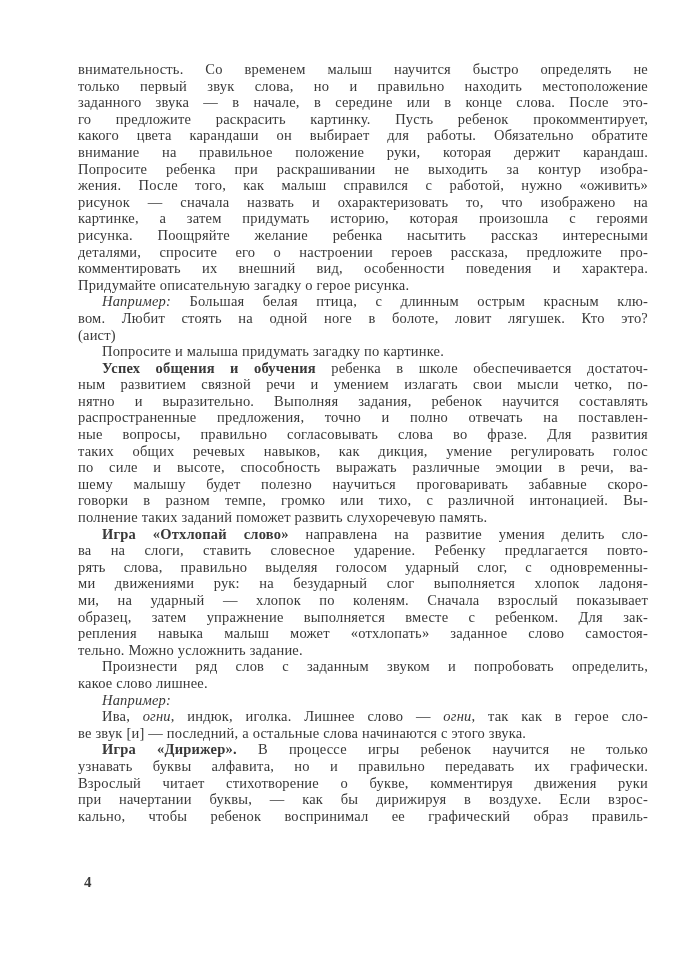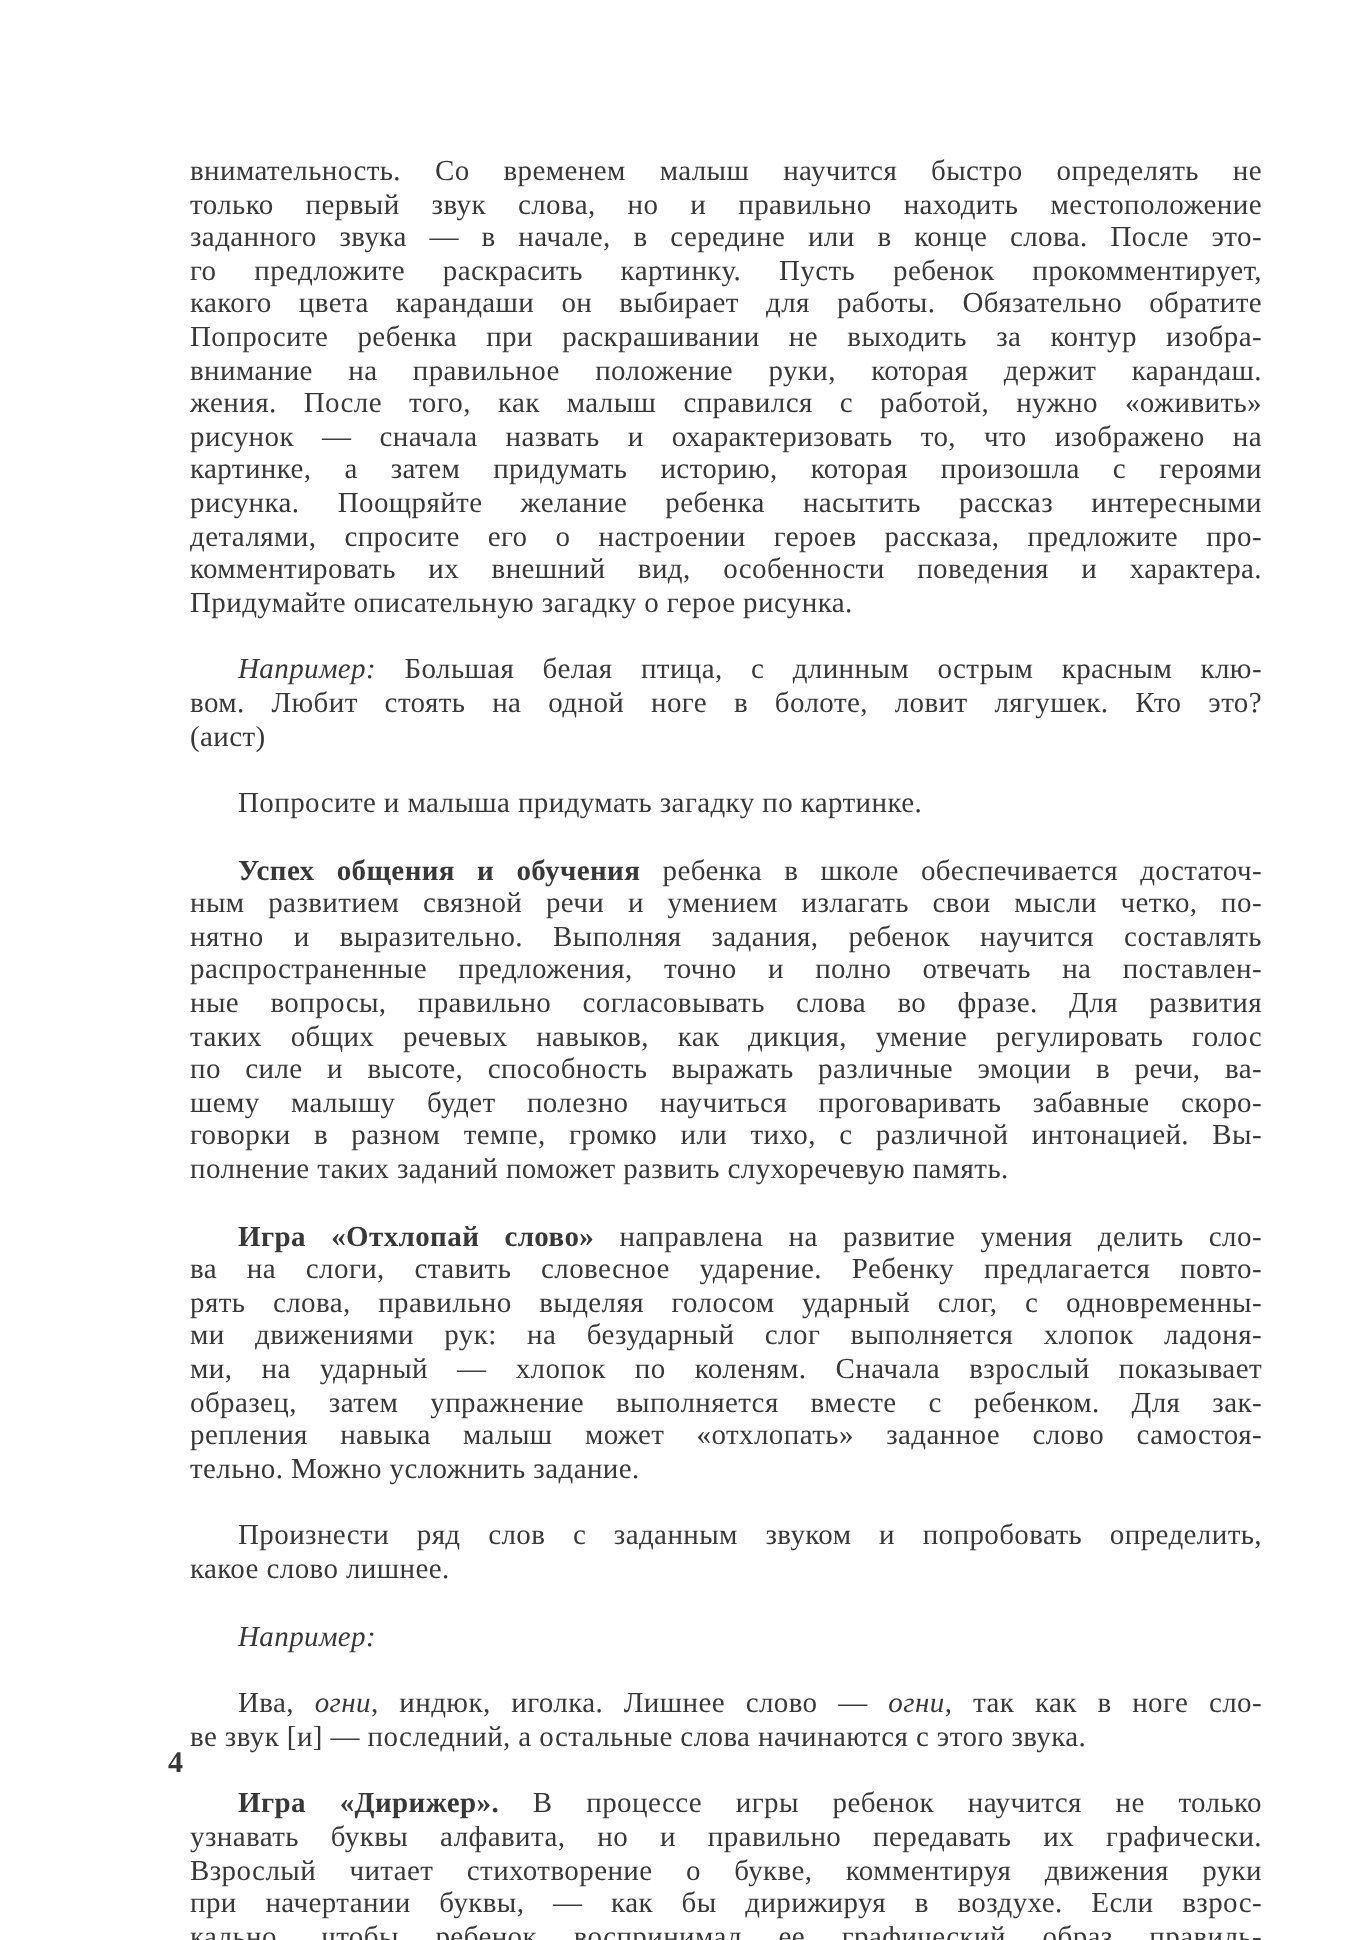--- a/index.html
+++ b/index.html
@@ -19,21 +19,21 @@
   .text-block {
     position: absolute;
     left: 78px;
     top: 61px;
     width: 570px;
     font-size: 14.5px;
     line-height: 16.6px;
     letter-spacing: 0.2px;
   }
   .para {
-    margin: 17px;
+    margin: 0;
     padding: 0;
   }
   .line {
     text-align: justify;
     text-align-last: left;
   }
   .line.jl {
     text-align-last: justify;
   }
   .line.ind {
@@ -54,22 +54,22 @@
 <body>
 
 <div class="page">
   <div class="text-block">
       <div class="para">
         <div class="line jl"><span>внимательность. Со временем малыш научится быстро определять не</span></div>
         <div class="line jl"><span>только первый звук слова, но и правильно находить местоположение</span></div>
         <div class="line jl"><span>заданного звука — в начале, в середине или в конце слова. После это-</span></div>
         <div class="line jl"><span>го предложите раскрасить картинку. Пусть ребенок прокомментирует,</span></div>
         <div class="line jl"><span>какого цвета карандаши он выбирает для работы. Обязательно обратите</span></div>
+        <div class="line jl"><span>внимание на правильное положение руки, которая держит карандаш.</span></div>
         <div class="line jl"><span>Попросите ребенка при раскрашивании не выходить за контур изобра-</span></div>
-        <div class="line jl"><span>внимание на правильное положение руки, которая держит карандаш.</span></div>
         <div class="line jl"><span>жения. После того, как малыш справился с работой, нужно «оживить»</span></div>
         <div class="line jl"><span>рисунок — сначала назвать и охарактеризовать то, что изображено на</span></div>
         <div class="line jl"><span>картинке, а затем придумать историю, которая произошла с героями</span></div>
         <div class="line jl"><span>рисунка. Поощряйте желание ребенка насытить рассказ интересными</span></div>
         <div class="line jl"><span>деталями, спросите его о настроении героев рассказа, предложите про-</span></div>
         <div class="line jl"><span>комментировать их внешний вид, особенности поведения и характера.</span></div>
         <div class="line"><span>Придумайте описательную загадку о герое рисунка.</span></div>
       </div>
       <div class="para">
         <div class="line jl ind"><span class="i">Например:</span><span> Большая белая птица, с длинным острым красным клю-</span></div>
@@ -102,21 +102,21 @@
         <div class="line"><span>тельно. Можно усложнить задание.</span></div>
       </div>
       <div class="para">
         <div class="line jl ind"><span>Произнести ряд слов с заданным звуком и попробовать определить,</span></div>
         <div class="line"><span>какое слово лишнее.</span></div>
       </div>
       <div class="para">
         <div class="line ind"><span class="i">Например:</span></div>
       </div>
       <div class="para">
-        <div class="line jl ind"><span>Ива, </span><span class="i">огни</span><span>, индюк, иголка. Лишнее слово — </span><span class="i">огни</span><span>, так как в ноге сло-</span></div>
+        <div class="line jl ind"><span>Ива, </span><span class="i">огни</span><span>, индюк, иголка. Лишнее слово — </span><span class="i">огни</span><span>, так как в герое сло-</span></div>
         <div class="line"><span>ве звук [и] — последний, а остальные слова начинаются с этого звука.</span></div>
       </div>
       <div class="para">
         <div class="line jl ind"><span class="b">Игра «Дирижер».</span><span> В процессе игры ребенок научится не только</span></div>
         <div class="line jl"><span>узнавать буквы алфавита, но и правильно передавать их графически.</span></div>
         <div class="line jl"><span>Взрослый читает стихотворение о букве, комментируя движения руки</span></div>
         <div class="line jl"><span>при начертании буквы, — как бы дирижируя в воздухе. Если взрос-</span></div>
         <div class="line jl"><span>кально, чтобы ребенок воспринимал ее графический образ правиль-</span></div>
       </div>
     </div>

